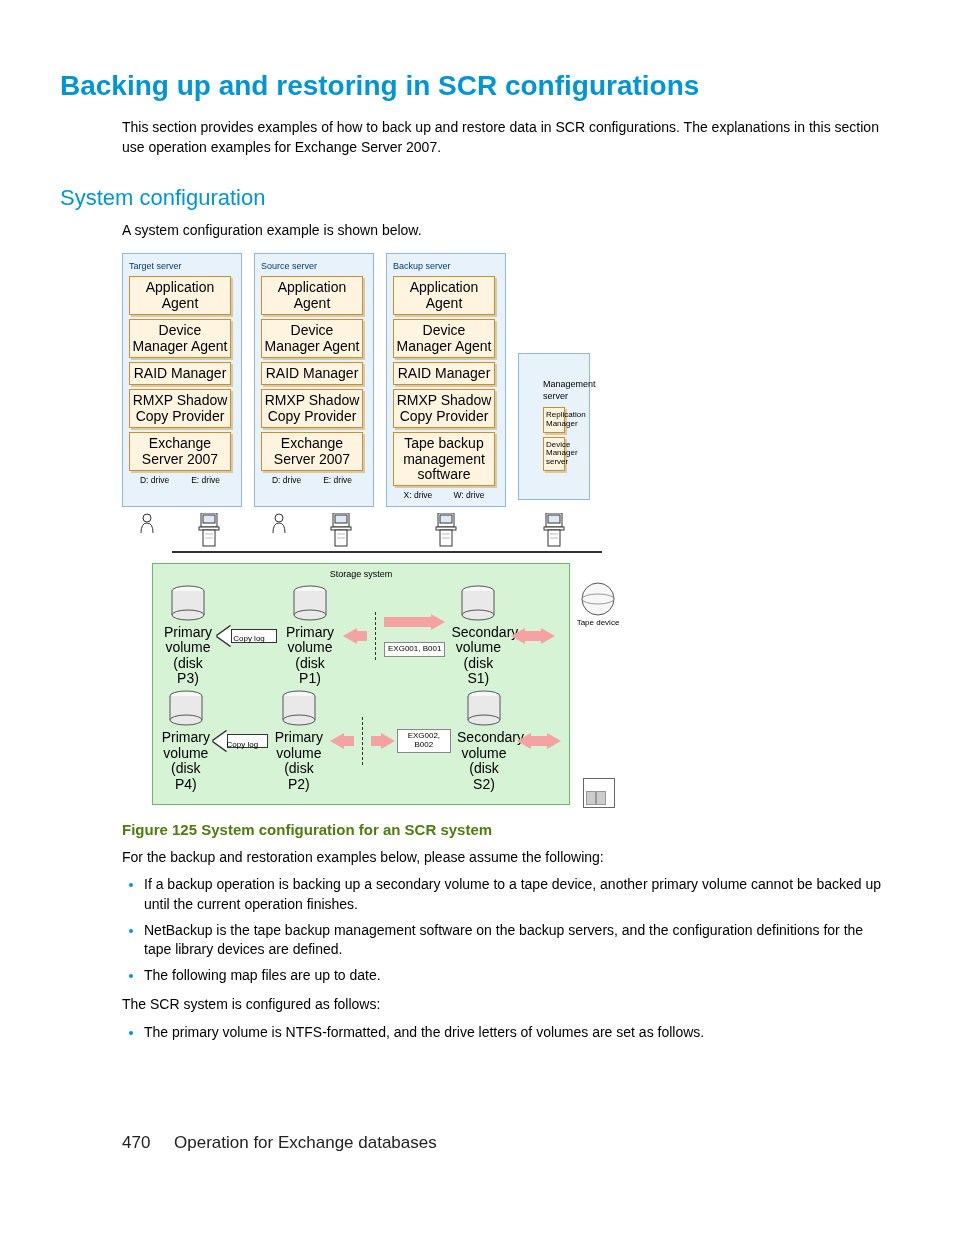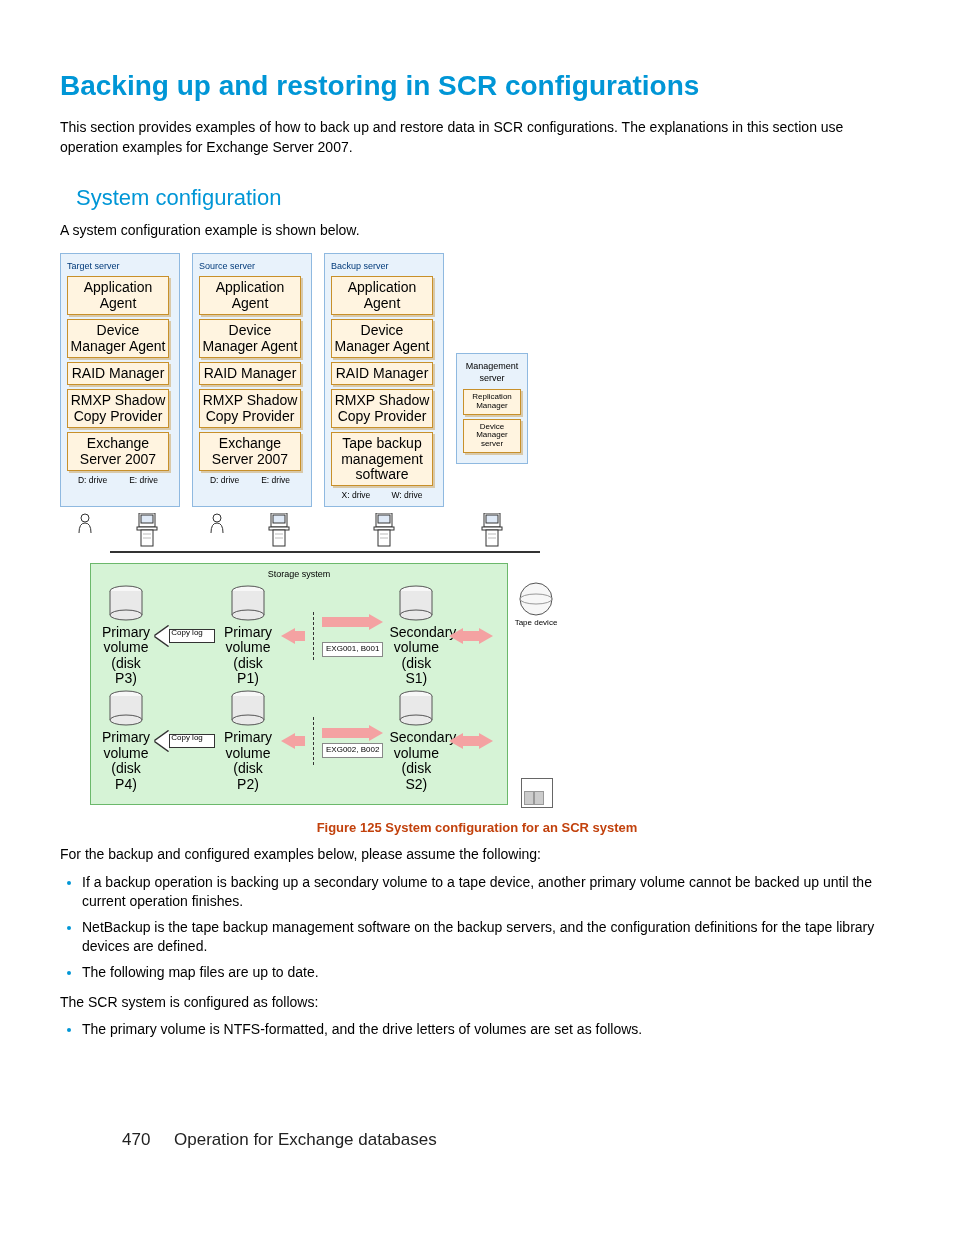--- a/index.html
+++ b/index.html
@@ -17,35 +17,35 @@
     font-weight: bold;
     color: #0096d6;
     font-size: 28px;
     margin: 10px 0 16px 0;
   }
   h2 {
     font-family: Arial, Helvetica, sans-serif;
     font-weight: normal;
     color: #0096d6;
     font-size: 22px;
-    margin: 28px 0 10px 16px;
+    margin: 28px 0 10px 0;
   }
   .body-indent {
+    margin-left: 62px;
     line-height: 1.4;
   }
   p { margin: 8px 0; }
   ul { margin: 6px 0 10px 0; padding-left: 22px; }
   ul li { margin: 6px 0; }
   ul li::marker { color: #0096d6; }
   .figure-caption {
-    color: #c2410c;
+    color: #4d7c0f;
     font-weight: bold;
-    font-size: 13px;
+    font-size: 15px;
     margin-top: 14px;
-    text-align: center;
   }
   .diagram-box {
     margin: 12px 0 6px 0;
   }
   .page-footer {
     margin-top: 90px;
     font-size: 17px;
     color: #222;
     margin-left: 62px;
   }
@@ -85,21 +85,21 @@
   }
   .drives {
     font-size: 8.5px;
     margin-top: 4px;
     display: flex;
     justify-content: space-around;
   }
   .mgmt-block {
     background: #e8f2fb;
     border: 1px solid #8fb9e0;
-    padding: 6px;
+    padding: 24px;
     width: 72px;
     box-sizing: border-box;
     margin-top: 100px;
     text-align: center;
   }
   .mgmt-block .agent-box { font-size: 8px; }
   .computers-row {
     display: flex;
     gap: 12px;
     margin-top: 6px;
@@ -132,21 +132,21 @@
     font-size: 8px;
     padding: 2px 3px;
     text-align: center;
     line-height: 1.1;
   }
   .copylog-arrow {
     position: relative;
     width: 56px;
     height: 18px;
     display:flex;
-    align-items:flex-start;
+    align-items:flex-end;
     justify-content:center;
   }
   .copylog-arrow .shaft {
     position:absolute;
     top:2px; bottom:2px; left:10px; right:0;
     background:#fff;
     border:1px solid #333;
   }
   .copylog-arrow .head {
     position:absolute;
@@ -395,21 +395,21 @@
             <svg class="cyl" width="36" height="38">
                 <use href="#cylinder"></use>
               </svg>
             <span>Primary volume (disk P2)</span>
           </div>
           <div style="display:flex;align-items:center;">
             <div class="pink-arrow-l"></div>
             <div class="pink-bar" style="width:12px"></div>
           </div>
           <div class="dash-line"></div>
-          <div style="display:flex;flex-direction:column;gap:2px;">
+          <div style="display:flex;flex-direction:row;gap:2px;">
             <div style="display:flex;align-items:center;">
               <div class="pink-bar" style="width:12px"></div>
               <div class="pink-arrow-r"></div>
             </div>
             <div class="small-label">EXG002, B002</div>
           </div>
           <div class="vol-col">
             <svg class="cyl" width="36" height="38">
                 <use href="#cylinder"></use>
               </svg>
@@ -425,21 +425,21 @@
         <div style="position:absolute; right:-46px; bottom:-4px; width:30px; height:28px; border:1px solid #666; background:#fff;">
           <div style="position:absolute;left:2px;top:12px;width:8px;height:12px;background:#ccc;border:1px solid #999;"></div>
           <div style="position:absolute;left:12px;top:12px;width:8px;height:12px;background:#ccc;border:1px solid #999;"></div>
         </div>
       </div>
     </div>
   </div>
 
   <p class="figure-caption">Figure 125 System configuration for an SCR system</p>
 
-  <p>For the backup and configured examples below, please assume the following:</p>
+  <p>For the backup and restoration examples below, please assume the following:</p>
   <ul>
     <li>If a backup operation is backing up a secondary volume to a tape device, another primary volume cannot be backed up until the current operation finishes.</li>
     <li>NetBackup is the tape backup management software on the backup servers, and the configuration definitions for the tape library devices are defined.</li>
     <li>The following map files are up to date.</li>
   </ul>
 
   <p>The SCR system is configured as follows:</p>
   <ul>
     <li>The primary volume is NTFS-formatted, and the drive letters of volumes are set as follows.</li>
   </ul>

